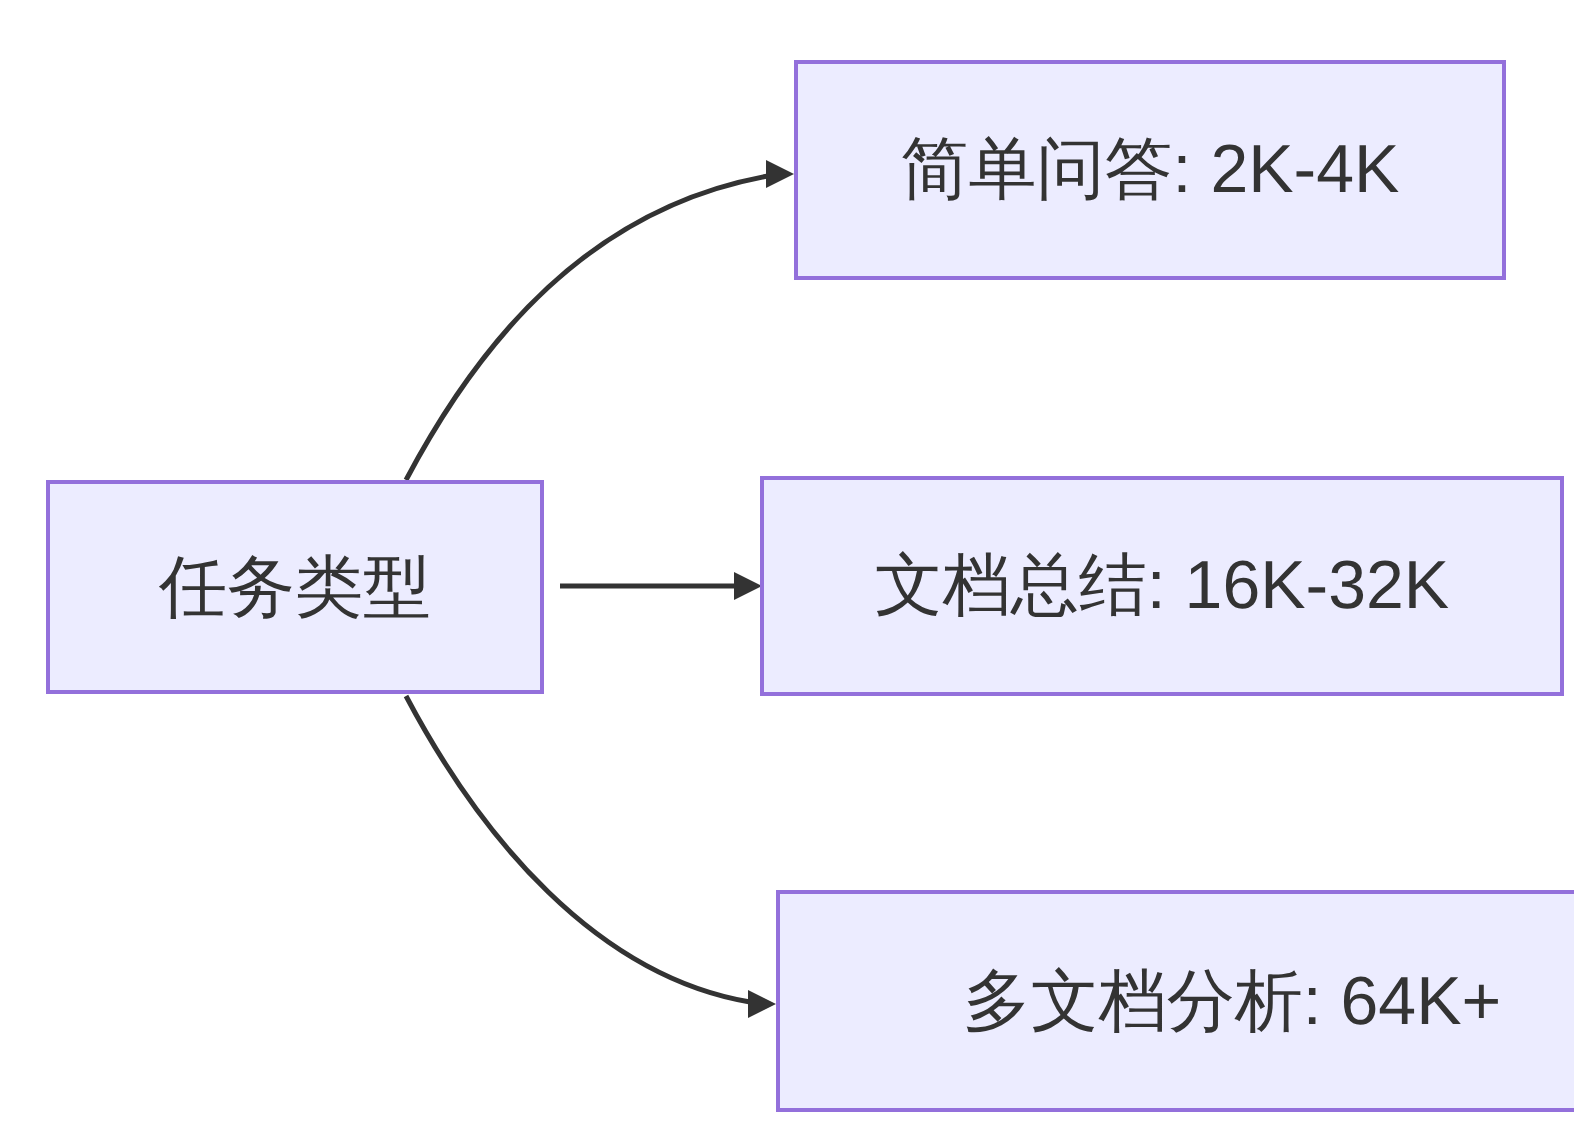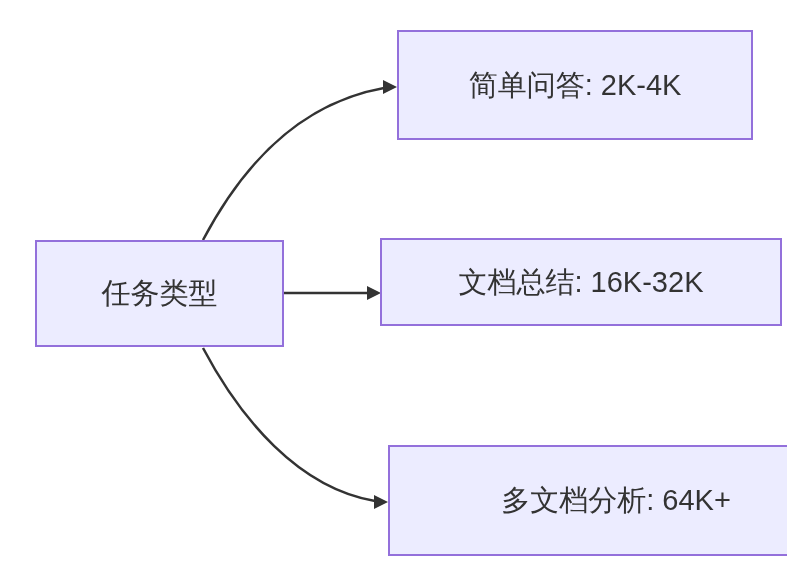--- a/index.html
+++ b/index.html
@@ -31,28 +31,28 @@
   }
   .arrowhead { fill: var(--edge); stroke: none; }
   .node {
     position: absolute;
     background: var(--node_fill);
     border: 2px solid var(--node_border);
     color: var(--text);
     display: flex;
     align-items: center;
     justify-content: center;
-    font-size: 29px;
+    font-size: 34px;
     line-height: 1;
     text-align: center;
     white-space: nowrap;
   }
-  .node-root   { left: 35px;  top: 240px; width: 249px; height: 107px; }
+  .node-root   { left: 23px;  top: 240px; width: 249px; height: 107px; }
   .node-top    { left: 397px; top: 30px;  width: 356px; height: 110px; }
-  .node-middle { left: 380px; top: 238px; width: 402px; height: 88px; }
+  .node-middle { left: 380px; top: 238px; width: 402px; height: 110px; }
   .node-bottom { left: 388px; top: 445px; width: 456px; height: 111px; }
 </style>
 </head>
 <body>
 
 <div class="canvas">
 
   <svg class="edges-layer" viewBox="0 0 787 572" xmlns="http://www.w3.org/2000/svg">
 
     <path class="edge-path" d="M 203 240 C 240 170, 295 104, 384 88"></path>

